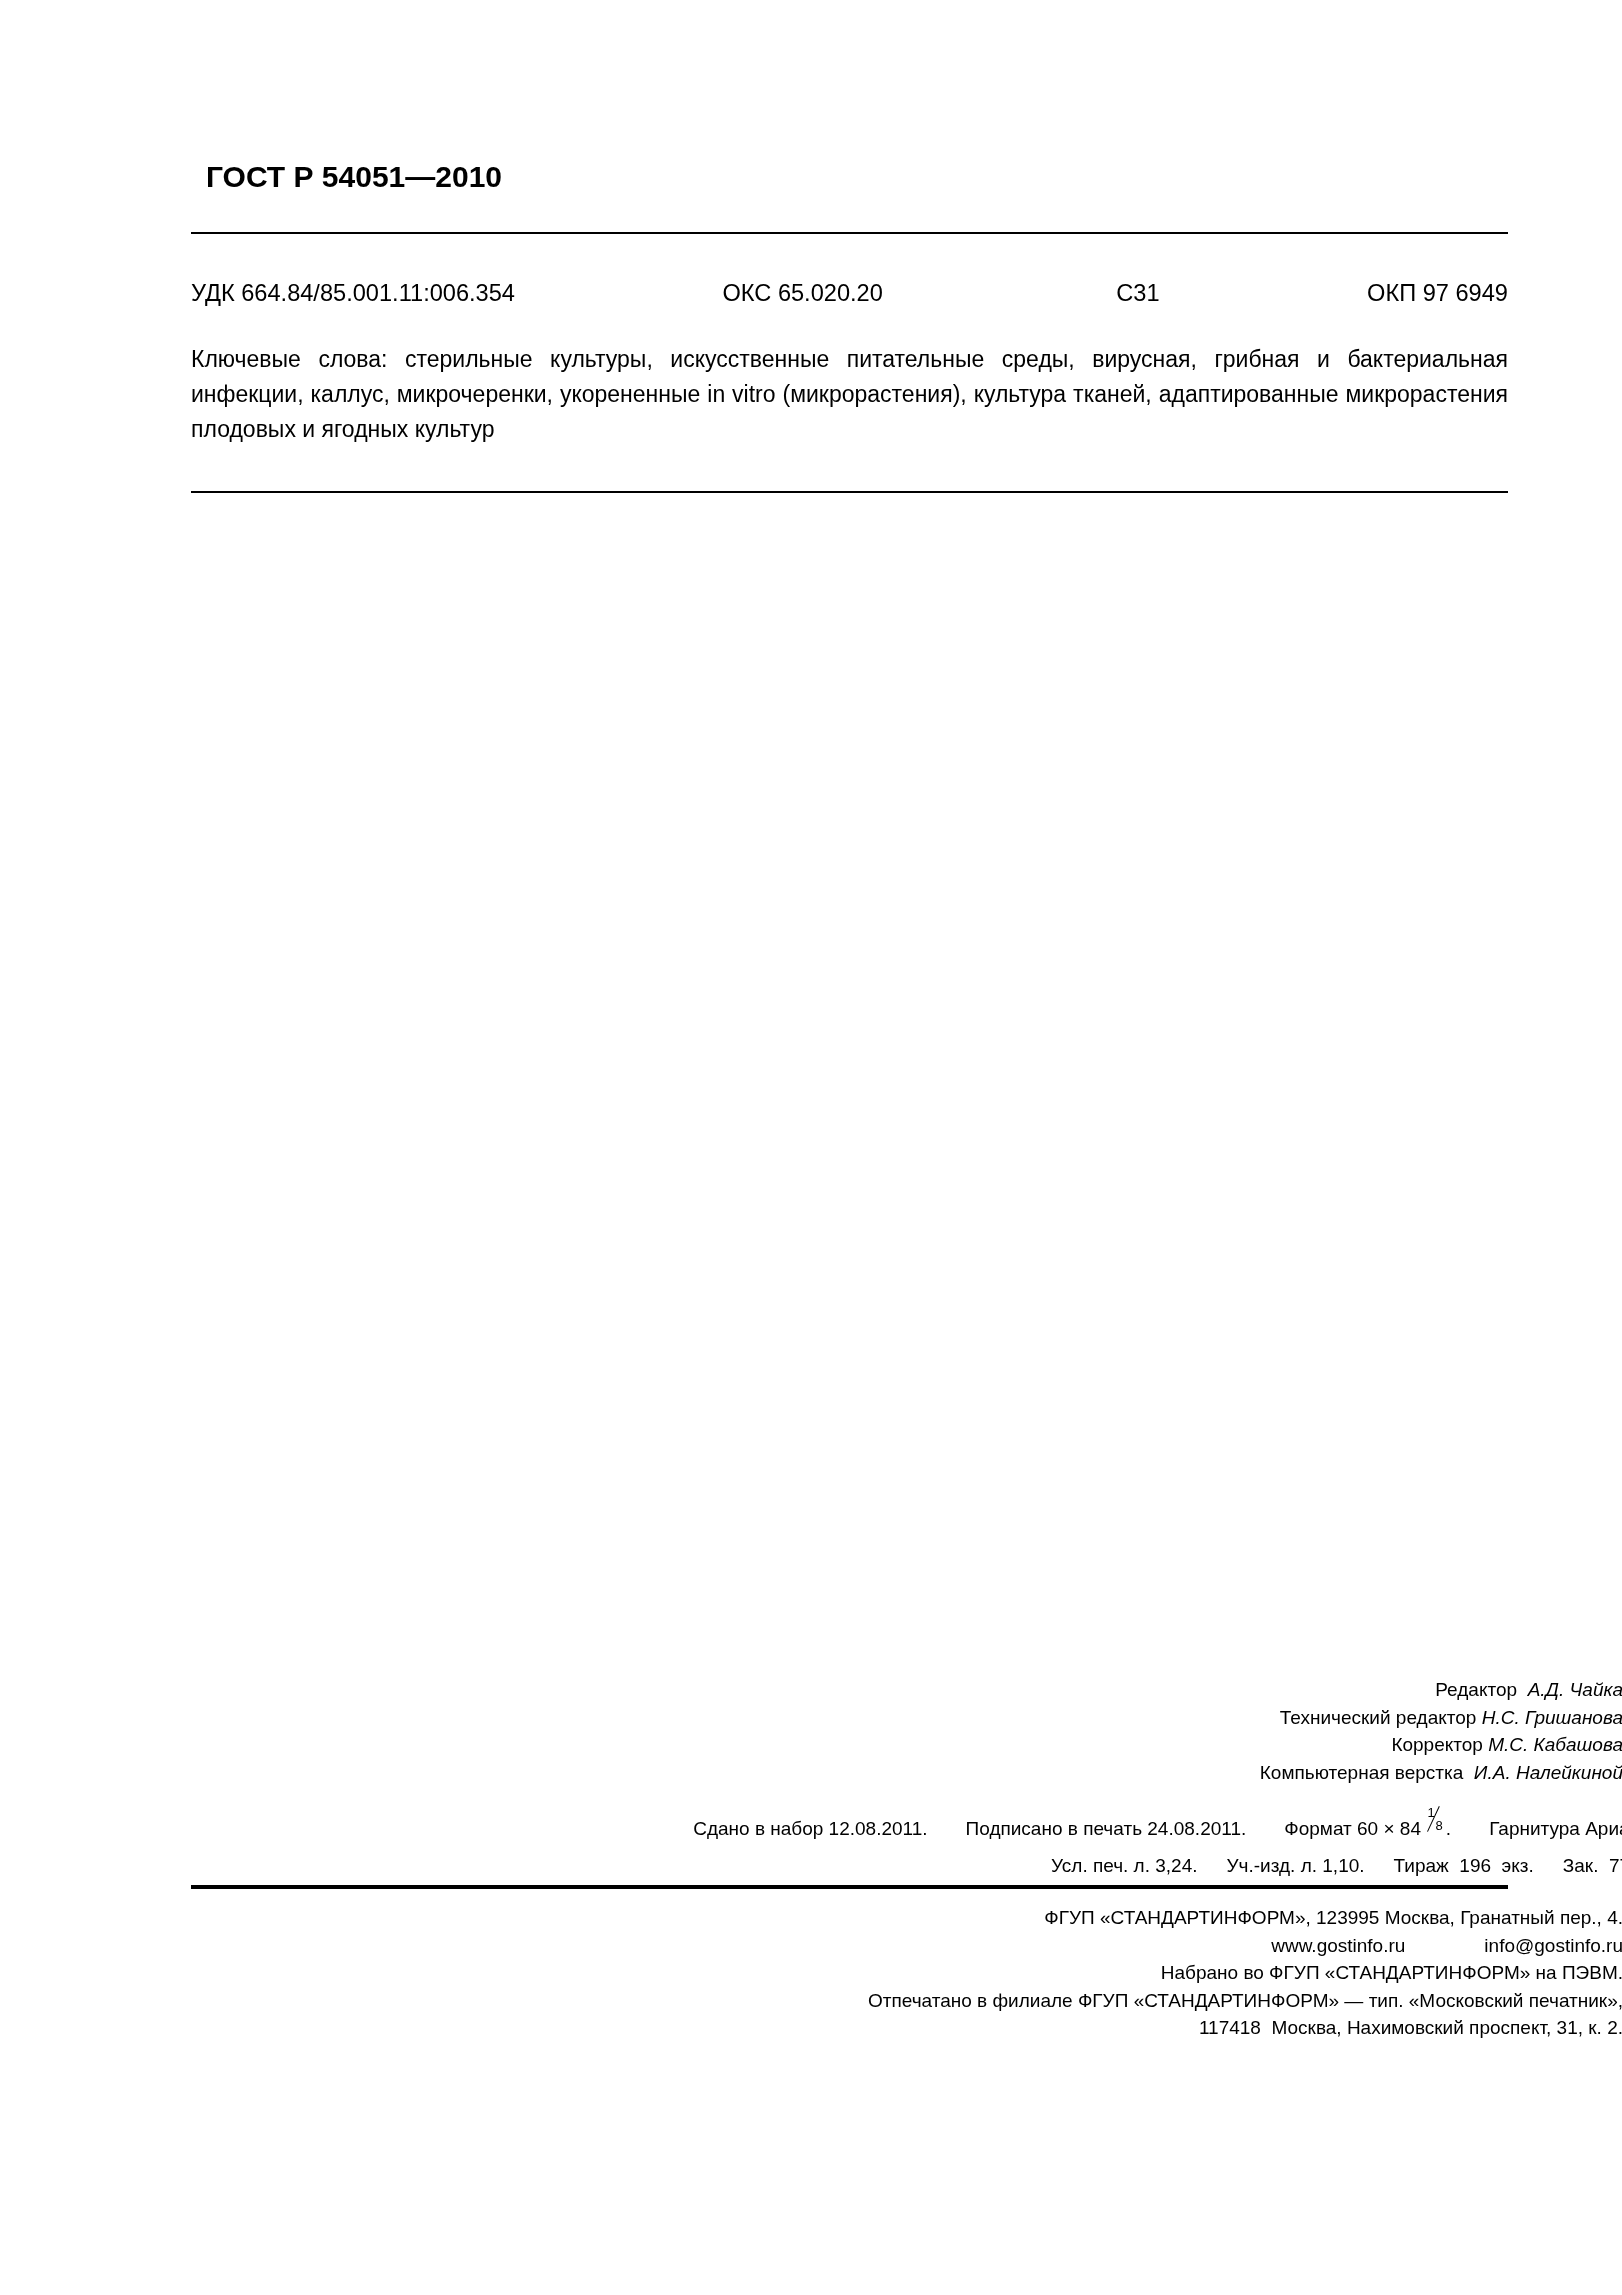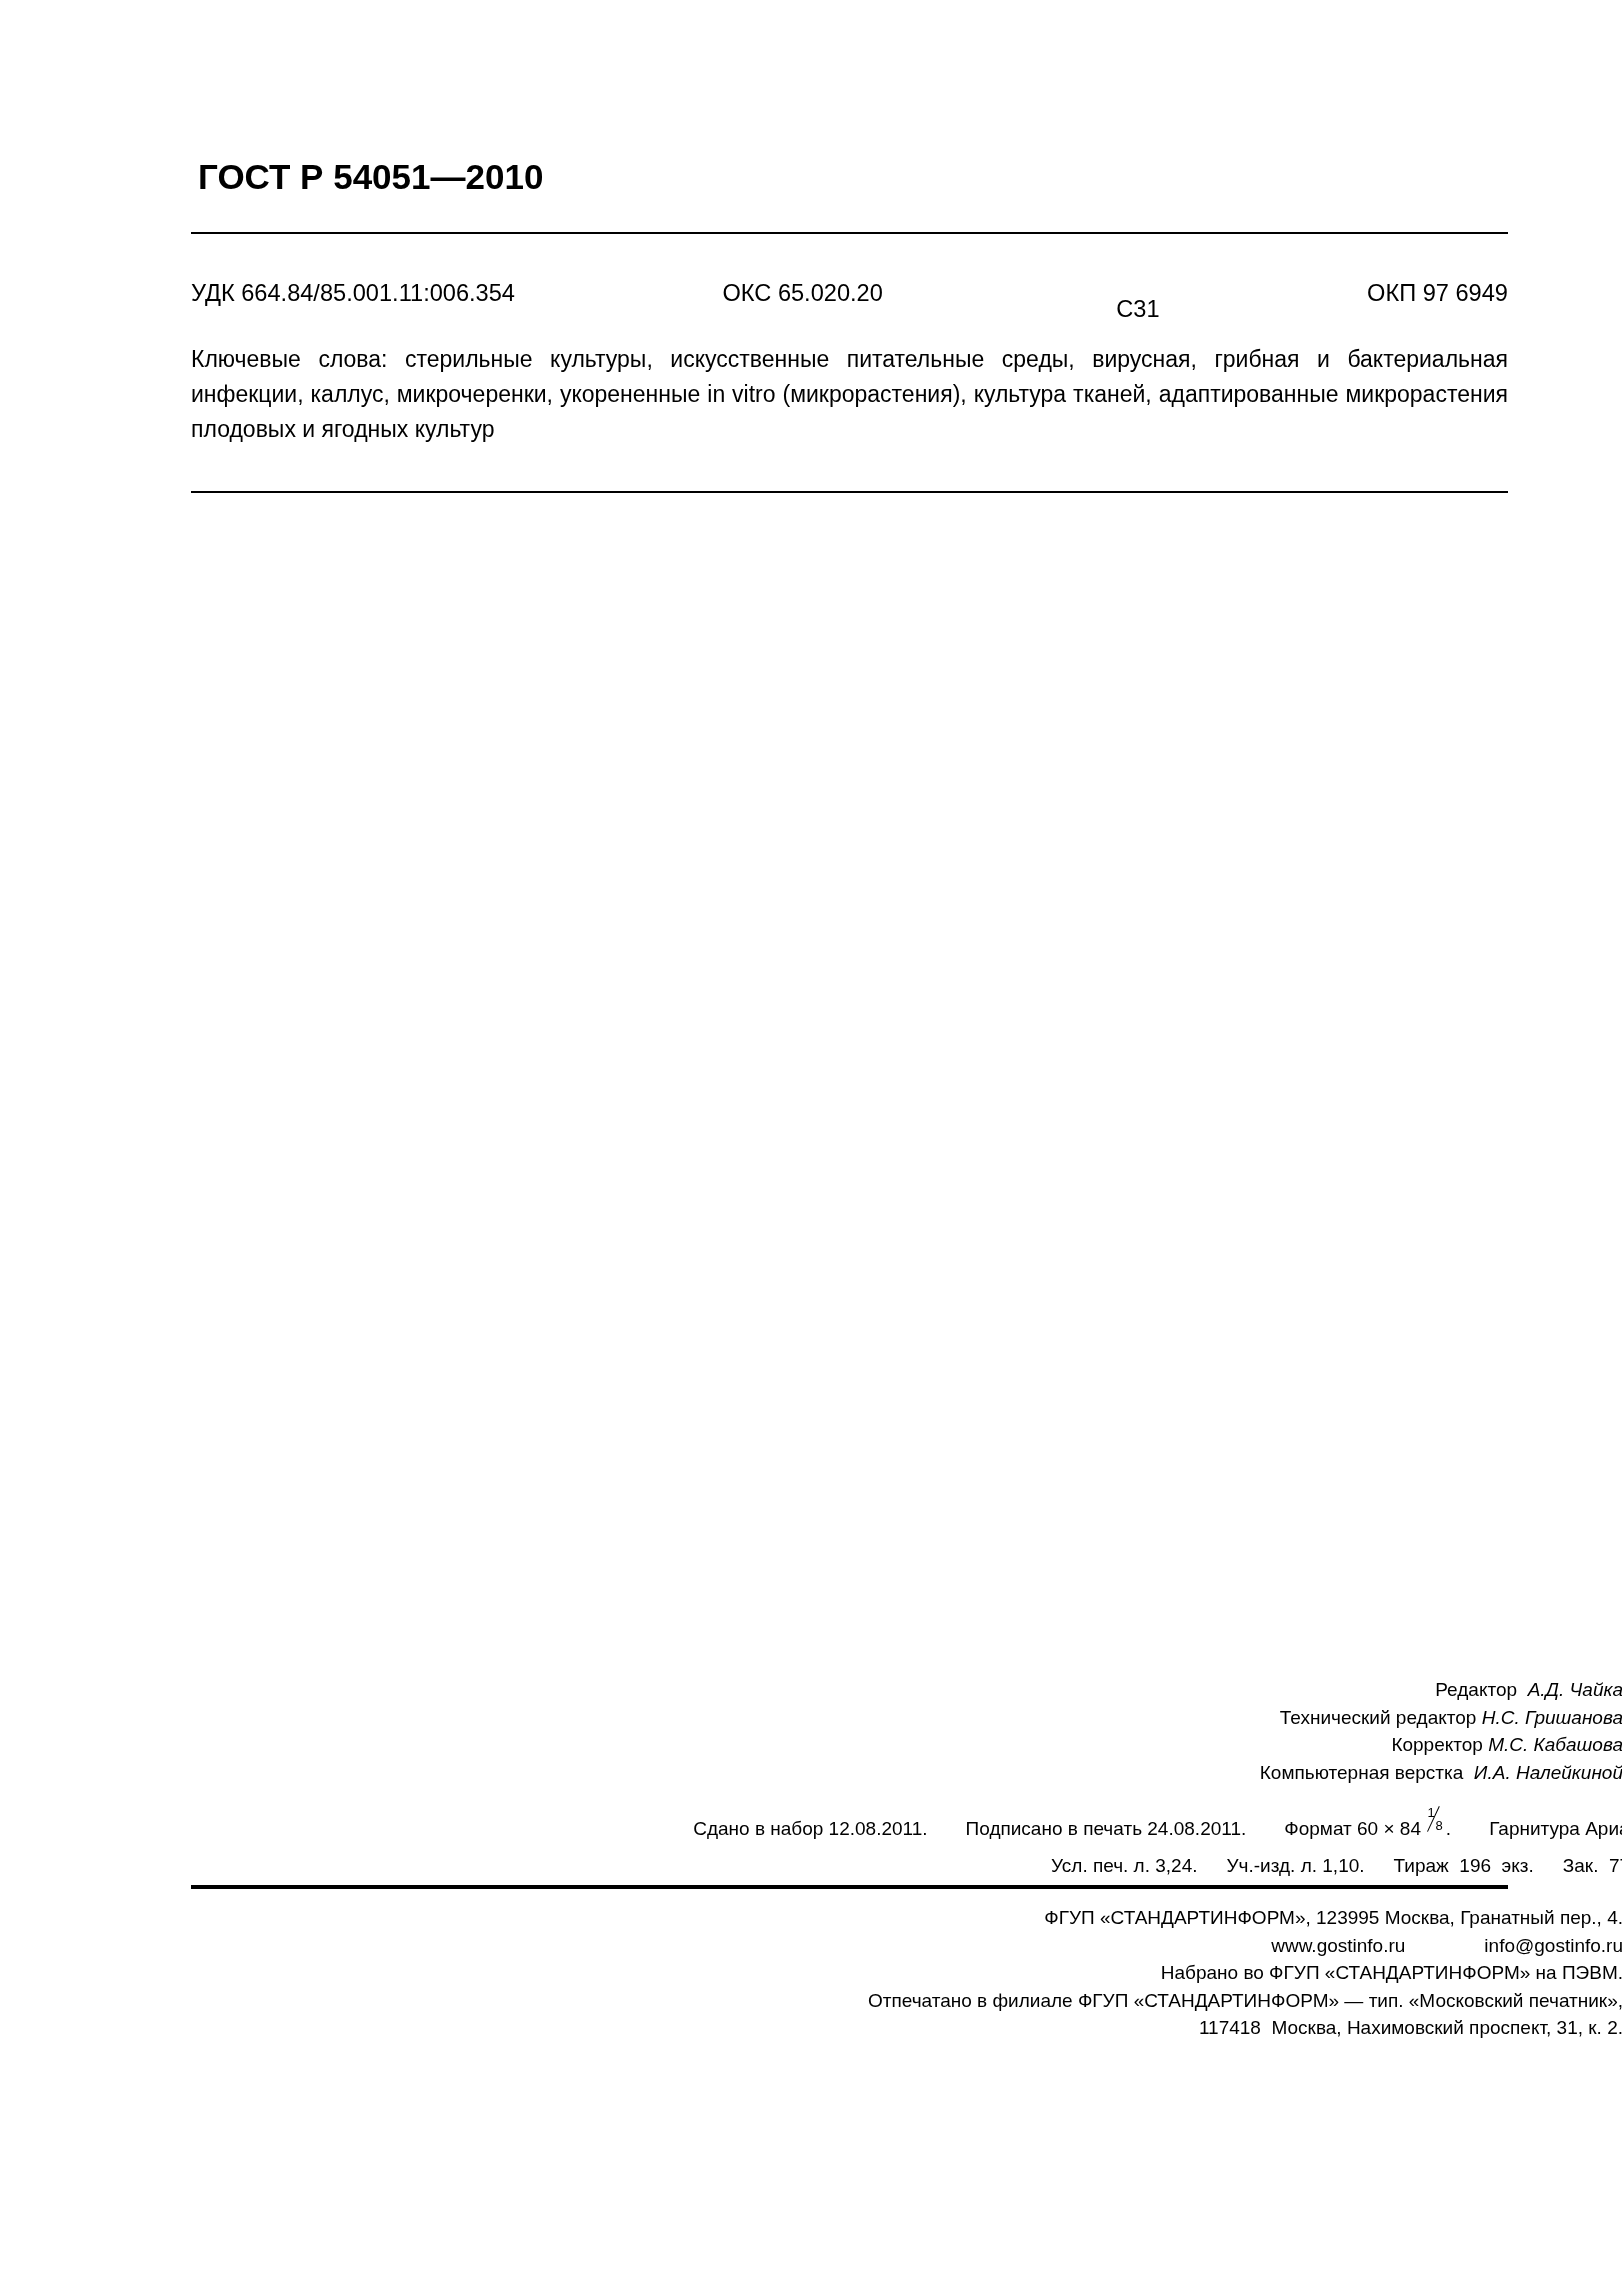--- a/index.html
+++ b/index.html
@@ -10,23 +10,23 @@
     body {
       width: 1623px;
       height: 2295px;
       position: relative;
       overflow: hidden;
       font-family: "Liberation Sans", sans-serif;
       color: #000000;
     }
     .abs { position: absolute; }
     .doc-title {
-      left: 198px;
+      left: 206px;
       top: 161px;
-      font-size: 35px;
+      font-size: 30px;
       font-weight: bold;
       line-height: 31px;
       white-space: nowrap;
     }
     .rule {
       left: 191px;
       width: 1317px;
       height: 2px;
       background: #000;
     }
@@ -34,21 +34,21 @@
     .codes-row {
       left: 191px;
       width: 1317px;
       top: 280px;
       font-size: 23.6px;
       line-height: 27.5px;
       display: flex;
       justify-content: space-between;
       white-space: nowrap;
     }
-    .codes-row .code-c31 { margin-left: 26px; margin-top: 16px; }
+    .codes-row .code-c31 { margin-left: 26px; }
     .keywords {
       left: 191px;
       width: 1317px;
       top: 342px;
       font-size: 23px;
       line-height: 35px;
       text-align: justify;
       hyphens: manual;
     }
     .imprint {

